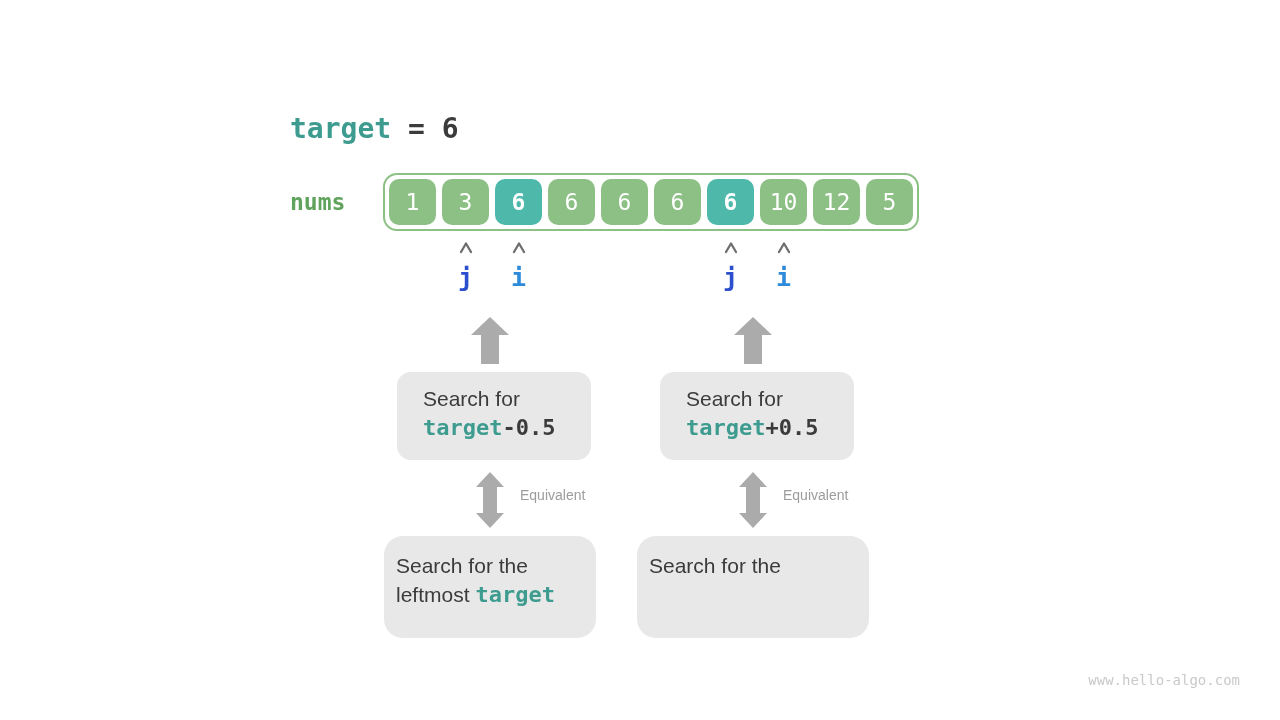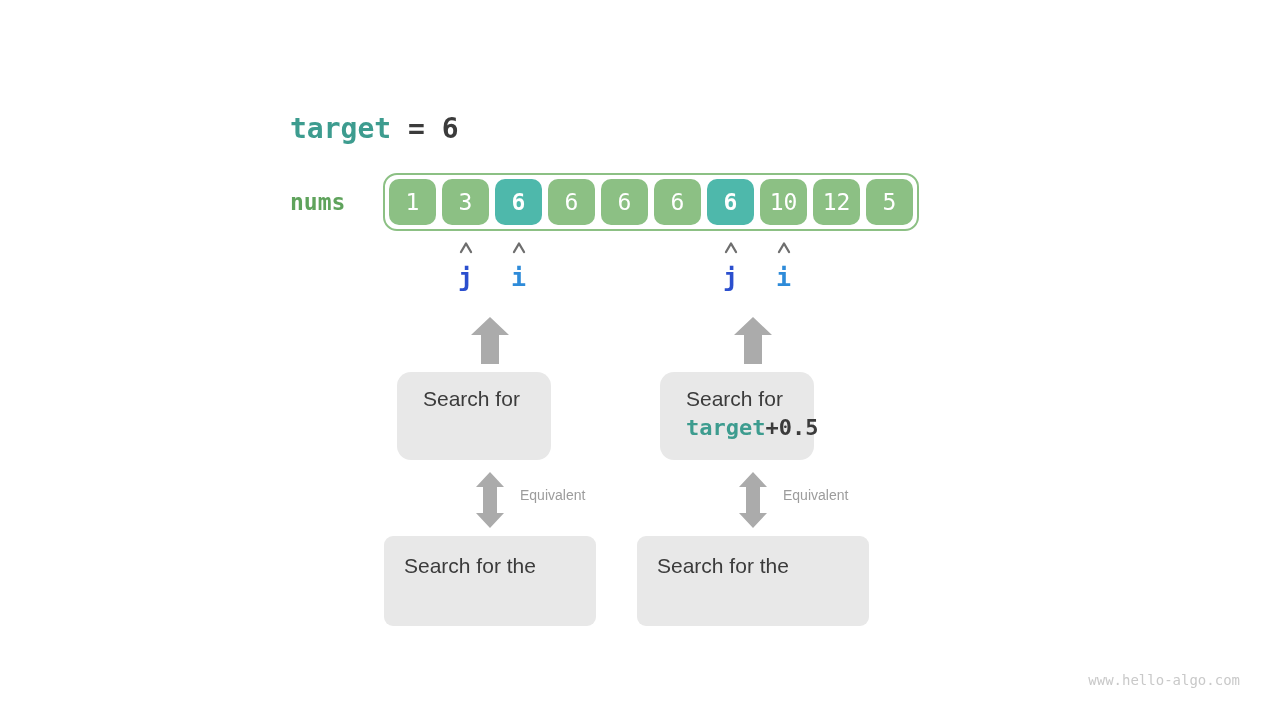--- a/index.html
+++ b/index.html
@@ -53,40 +53,40 @@
     position:absolute;top:263px;transform:translateX(-50%);
     font-family:"DejaVu Sans Mono",monospace;font-size:25px;font-weight:700;
   }
   .pointer-letter.j{color:var(--pointer-j-blue);}
   .pointer-letter.i{color:var(--pointer-i-blue);}
 
   .up-arrow{position:absolute;top:317px;line-height:0;}
   .dbl-arrow{position:absolute;top:472px;line-height:0;}
 
   .search-box{
-    position:absolute;top:372px;width:154px;height:88px;
+    position:absolute;top:372px;width:194px;height:88px;
     background:var(--box-bg);border-radius:14px;
     padding:15px 0 0 26px;
   }
   .search-box .line1{font-size:21px;color:var(--text-dark);}
   .search-box .line2{
     margin-top:4px;font-family:"DejaVu Sans Mono",monospace;
     font-size:22px;font-weight:700;color:var(--text-dark);
   }
   .search-box .line2 .code{color:var(--code-teal);}
 
   .equivalent{
     position:absolute;top:487px;
     font-size:14px;font-weight:400;color:var(--equivalent-gray);
   }
 
   .bottom-box{
-    position:absolute;top:536px;height:90px;
-    background:var(--box-bg);border-radius:9px;
-    padding:15px 0 0 20px;
+    position:absolute;top:536px;height:102px;
+    background:var(--box-bg);border-radius:19px;
+    padding:15px 0 0 12px;
     font-size:21px;color:var(--text-dark);line-height:29px;
   }
   .bottom-box .code{
     font-family:"DejaVu Sans Mono",monospace;font-weight:700;font-size:22px;
     color:var(--code-teal);margin-left:6px;
   }
 
   .watermark{
     position:absolute;right:40px;top:672px;
     font-family:"DejaVu Sans Mono",monospace;font-size:14px;
@@ -132,27 +132,29 @@
           <path d="M2 11 L7 2.5 L12 11" fill="none" stroke="#6E6E6E" stroke-width="2.3" stroke-linecap="round" stroke-linejoin="round"></path>
         </svg></div>
       <div class="pointer-letter i" style="left: 783.5px;">i</div>
     </div>
 
   <svg class="up-arrow" style="left:471px" width="38" height="47" viewBox="0 0 38 47">
     <polygon points="19,0 38,18 28,18 28,47 10,47 10,18 0,18" fill="#ABABAB"></polygon>
   </svg>
   <div class="search-box" style="left:397px">
     <div class="line1">Search for</div>
+    <div class="line2"><span class="code">target</span><span>-0.5</span></div>
   </div>
   <svg class="dbl-arrow" style="left:476px" width="28" height="56" viewBox="0 0 28 56">
     <polygon points="14,0 28,15 21,15 21,41 28,41 14,56 0,41 7,41 7,15 0,15" fill="#ABABAB"></polygon>
   </svg>
   <div class="equivalent" style="left:520px">Equivalent</div>
   <div class="bottom-box" style="left:384px;width:212px">
     <div>Search for the</div>
+    <div><span>leftmost</span><span class="code">target</span></div>
   </div>
 
   <svg class="up-arrow" style="left:734px" width="38" height="47" viewBox="0 0 38 47">
     <polygon points="19,0 38,18 28,18 28,47 10,47 10,18 0,18" fill="#ABABAB"></polygon>
   </svg>
   <div class="search-box" style="left:660px">
     <div class="line1">Search for</div>
     <div class="line2"><span class="code">target</span><span>+0.5</span></div>
   </div>
   <svg class="dbl-arrow" style="left:739px" width="28" height="56" viewBox="0 0 28 56">

